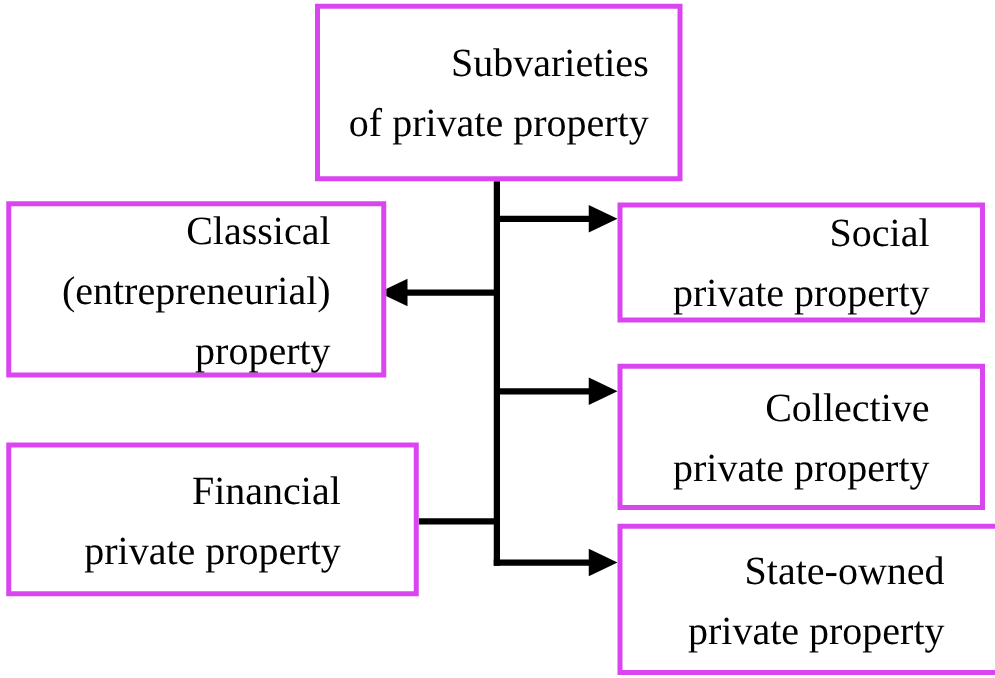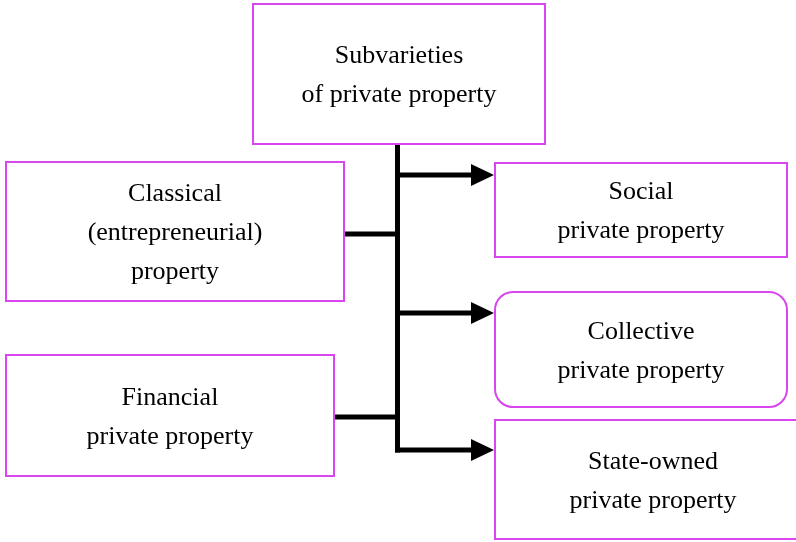--- a/index.html
+++ b/index.html
@@ -12,35 +12,35 @@
     width: 796px;
     height: 542px;
     background: #ffffff;
     font-family: "Liberation Serif", "DejaVu Serif", serif;
     color: #000000;
     overflow: hidden;
   }
   .node {
     position: absolute;
     box-sizing: border-box;
-    border: 2px solid #d946ef;
+    border: 4px solid #d946ef;
     background: #ffffff;
     display: flex;
     align-items: center;
     justify-content: center;
-    text-align: center;
-    font-size: 26px;
+    text-align: right;
+    font-size: 32px;
     line-height: 1.5;
     white-space: pre-line;
   }
   .node-root       { left: 252px; top: 3px;   width: 294px; height: 142px; }
-  .node-classical  { left: 5px;   top: 161px; width: 340px; height: 141px; }
+  .node-classical  { left: 5px;   top: 161px; width: 304px; height: 141px; }
   .node-financial  { left: 5px;   top: 354px; width: 330px; height: 123px; }
   .node-social     { left: 494px; top: 162px; width: 294px; height: 96px; }
-  .node-collective { left: 494px; top: 291px; width: 294px; height: 117px; border-radius: 19px; }
+  .node-collective { left: 494px; top: 291px; width: 294px; height: 117px; }
   .node-state      { left: 494px; top: 419px; width: 318px; height: 121px; }
   .connectors {
     position: absolute;
     left: 0;
     top: 0;
     width: 796px;
     height: 542px;
     pointer-events: none;
   }
 </style>

